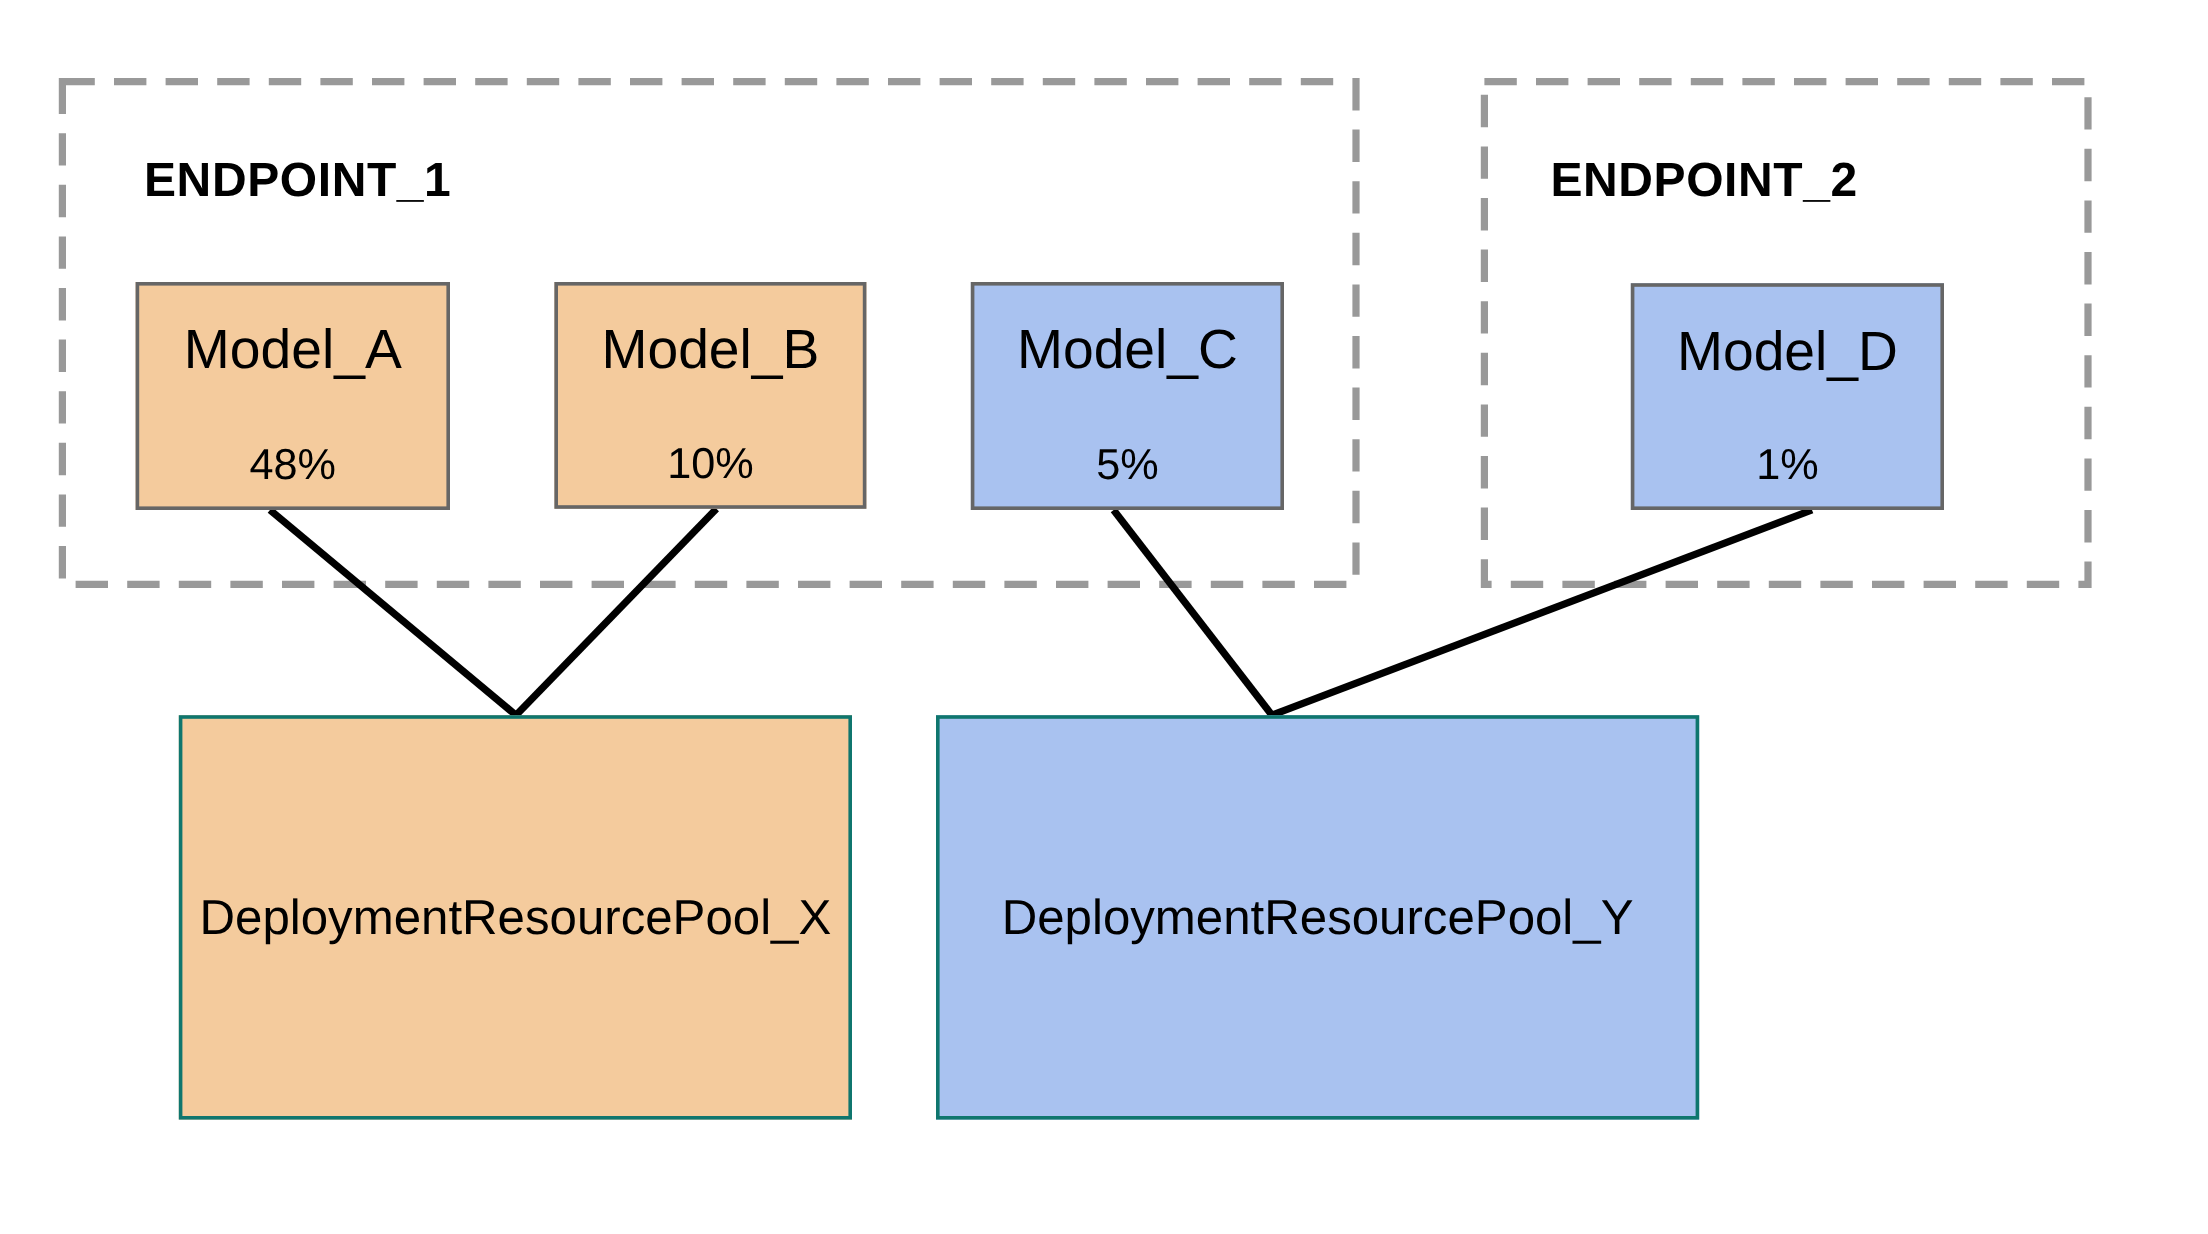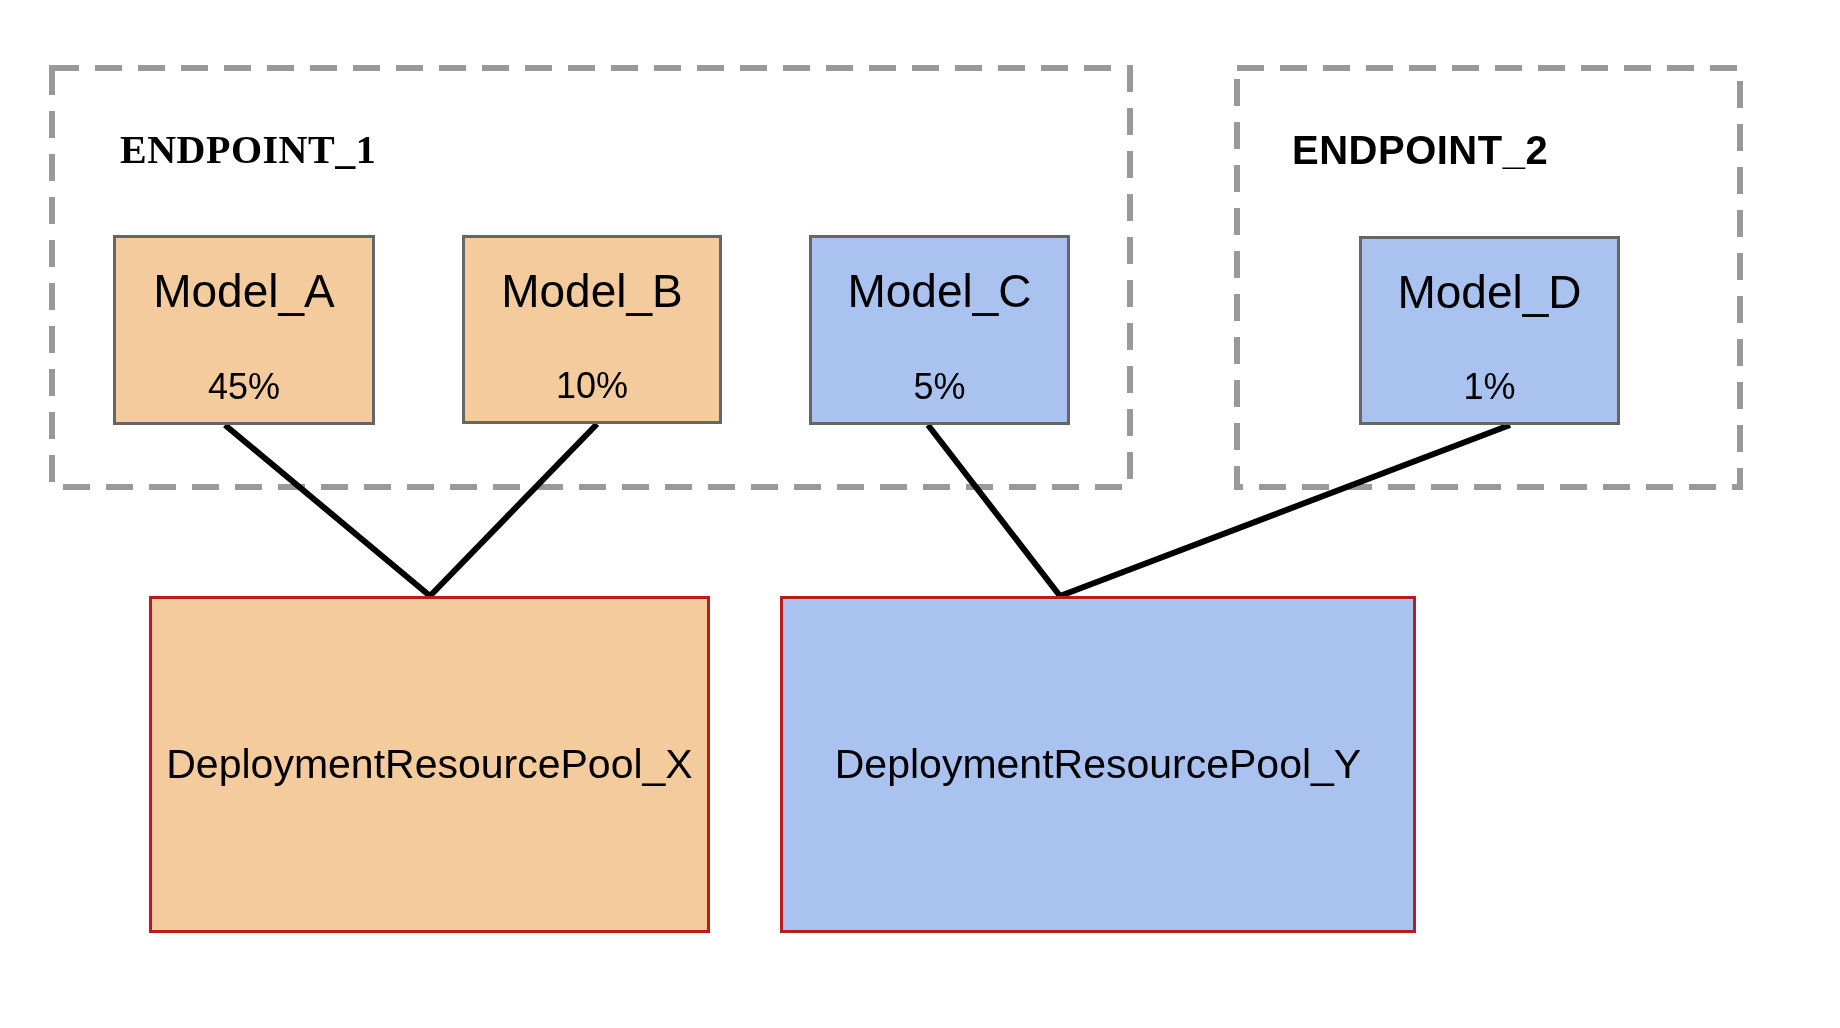--- a/index.html
+++ b/index.html
@@ -14,32 +14,32 @@
     color:#000000;letter-spacing:0.5px;white-space:nowrap;
   }
   .model-box{
     position:absolute;z-index:3;box-sizing:border-box;border:3px solid #666666;
     display:flex;flex-direction:column;align-items:center;justify-content:space-between;
     padding-top:26px;padding-bottom:14px;
   }
   .model-label{font-size:46px;line-height:55px;color:#000000;white-space:nowrap;}
   .model-traffic{font-size:36px;line-height:43px;color:#000000;white-space:nowrap;}
   .pool-box{
-    position:absolute;z-index:3;box-sizing:border-box;border:3px solid #b91c1c;
+    position:absolute;z-index:3;box-sizing:border-box;border:3px solid #0f766e;
     display:flex;align-items:center;justify-content:center;
   }
   .pool-label{font-size:41px;line-height:49px;color:#000000;white-space:nowrap;}
   
   #model-a{left:113px;top:235px;width:262px;height:190px;}
   #model-b{left:462px;top:235px;width:260px;height:189px;}
   #model-c{left:809px;top:235px;width:261px;height:190px;}
   #model-d{left:1359px;top:236px;width:261px;height:189px;}
   #pool-x{left:149px;top:596px;width:561px;height:337px;}
   #pool-y{left:780px;top:596px;width:636px;height:337px;}
-  #endpoint-1-title{left:120px;top:126px;font-family:Liberation Serif, serif;}
+  #endpoint-1-title{left:120px;top:126px;}
   #endpoint-2-title{left:1292px;top:126px;}
 </style>
 </head>
 <body>
 
 <div id="stage">
 
   <svg class="overlay" width="1840" height="1028" viewBox="0 0 1840 1028">
 
     <rect x="52" y="68" width="1078" height="419" fill="none" stroke-width="6" stroke-dasharray="27 16" stroke="#999999"></rect>
@@ -50,21 +50,21 @@
     <line x1="928" y1="425" x2="1060" y2="596" stroke-width="6" stroke="#000000"></line>
     <line x1="1510" y1="425" x2="1060" y2="596" stroke-width="6" stroke="#000000"></line>
   </svg>
 
   <div class="endpoint-title" id="endpoint-1-title">ENDPOINT_1</div>
 
   <div class="endpoint-title" id="endpoint-2-title">ENDPOINT_2</div>
 
   <div class="model-box" id="model-a" style="background-color: rgb(244, 203, 157); gap: 36px;">
     <div class="model-label">Model_A</div>
-    <div class="model-traffic">45%</div>
+    <div class="model-traffic">48%</div>
   </div>
 
   <div class="model-box" id="model-b" style="background-color: rgb(244, 203, 157); gap: 35px;">
     <div class="model-label">Model_B</div>
     <div class="model-traffic">10%</div>
   </div>
 
   <div class="model-box" id="model-c" style="background-color: rgb(169, 194, 240);">
     <div class="model-label">Model_C</div>
     <div class="model-traffic">5%</div>

